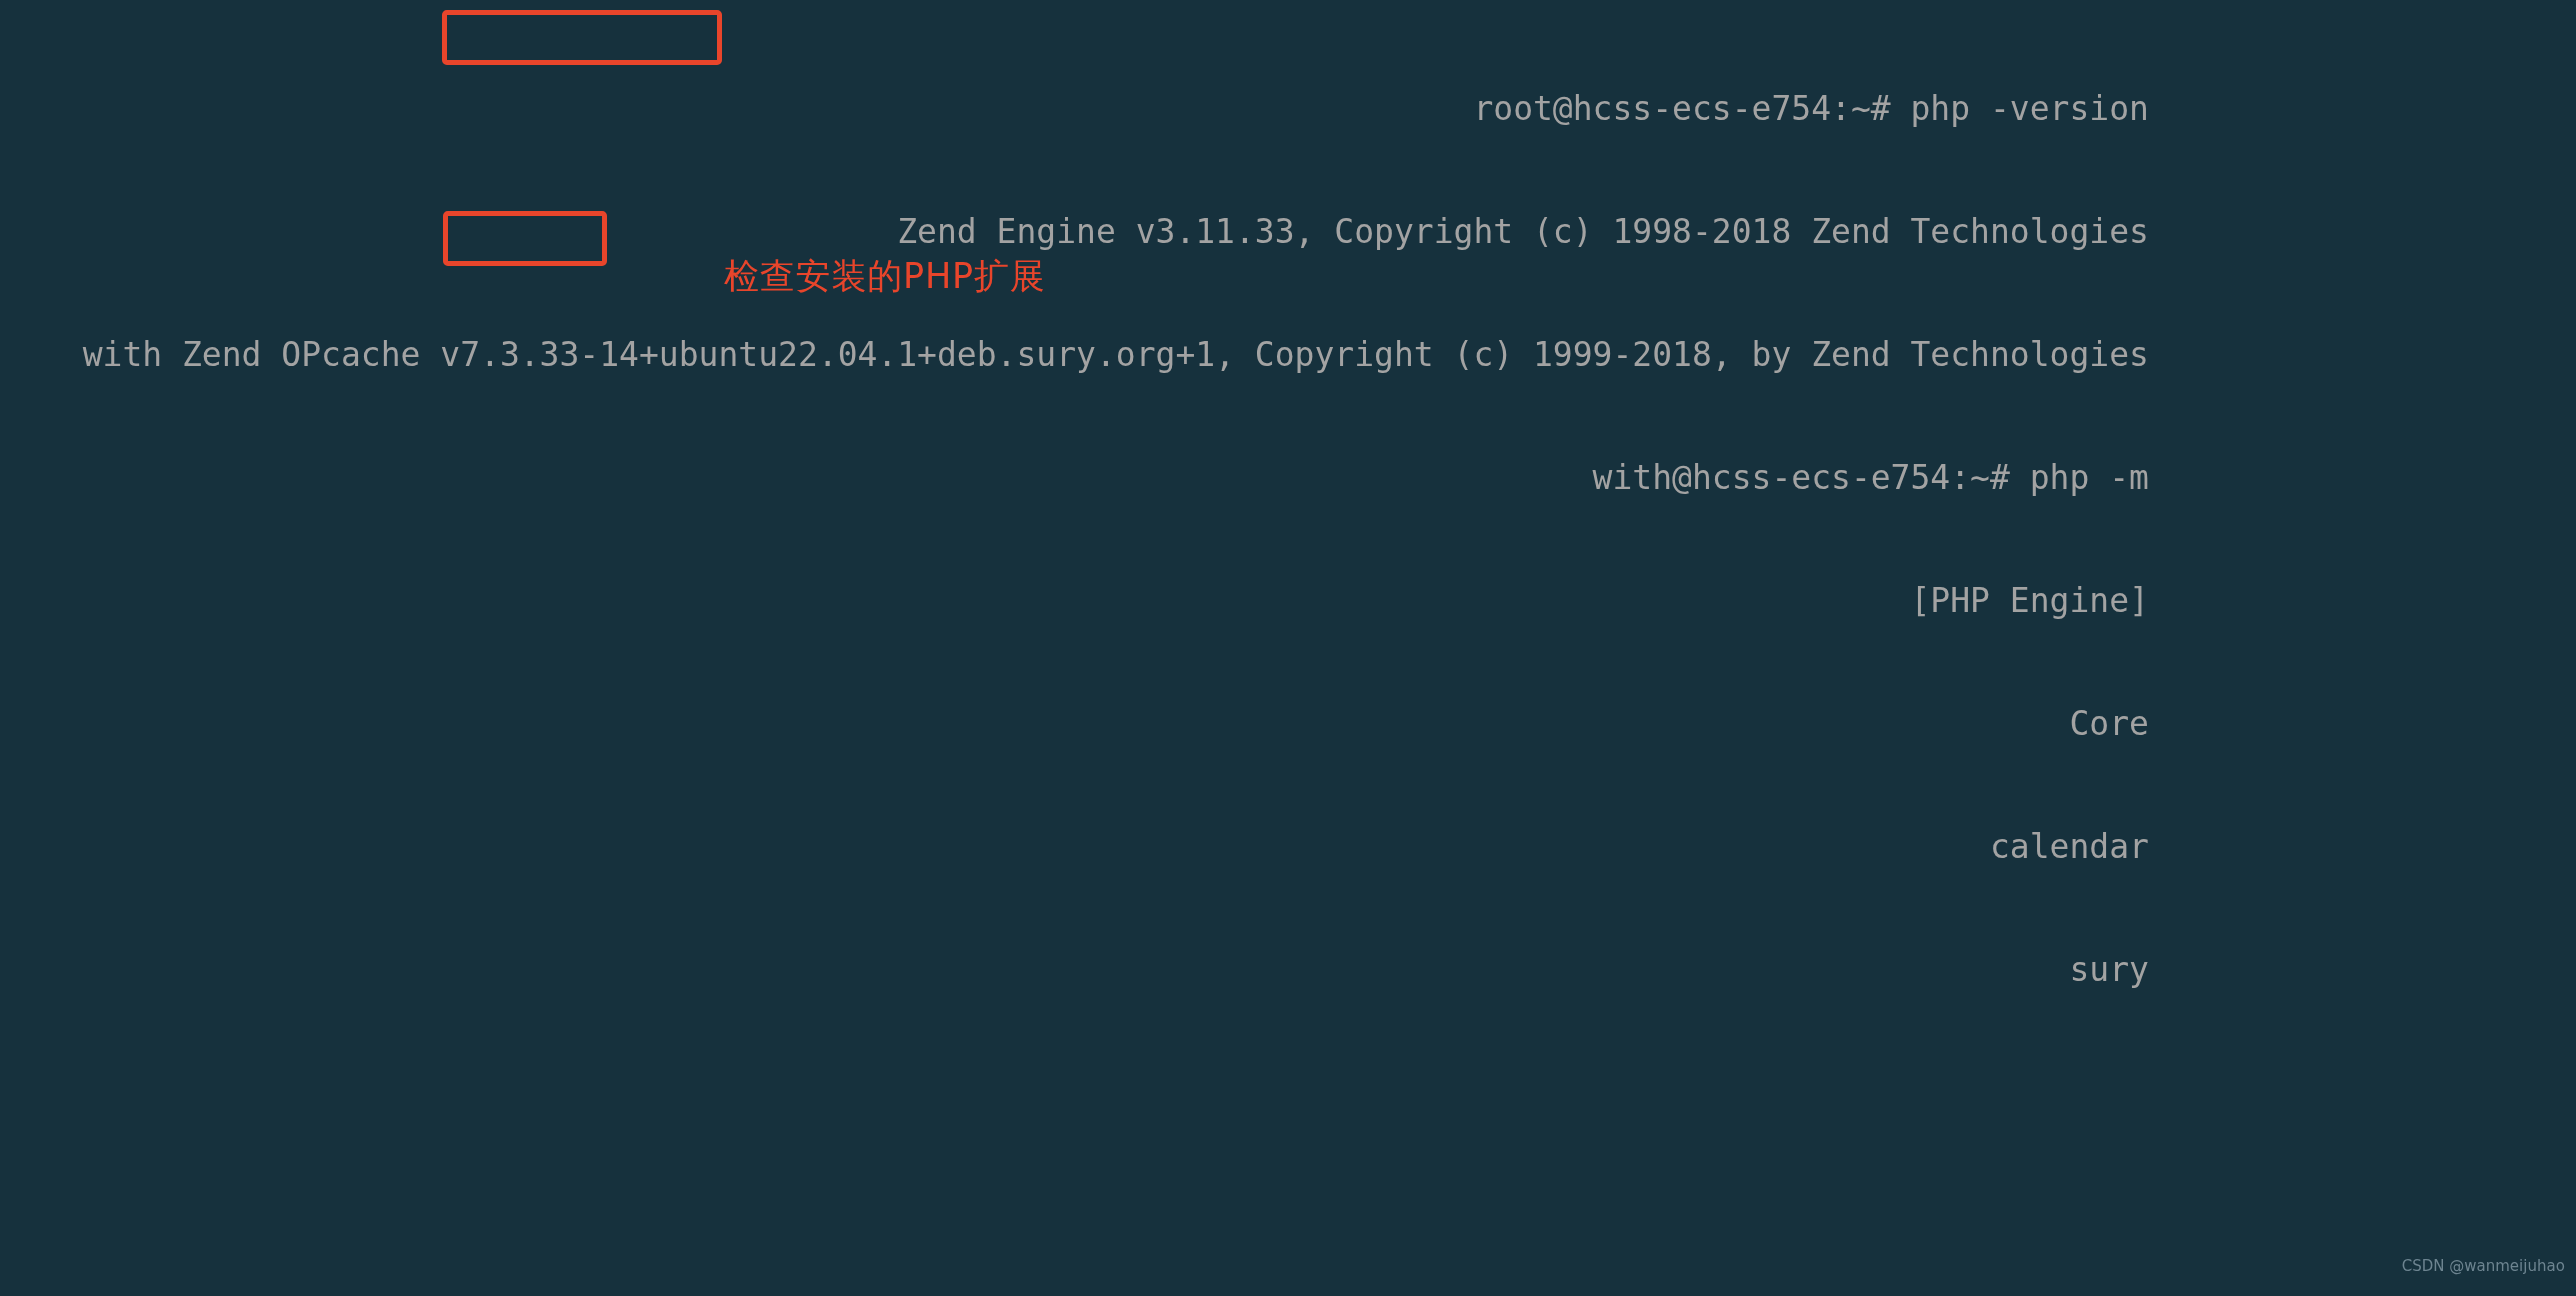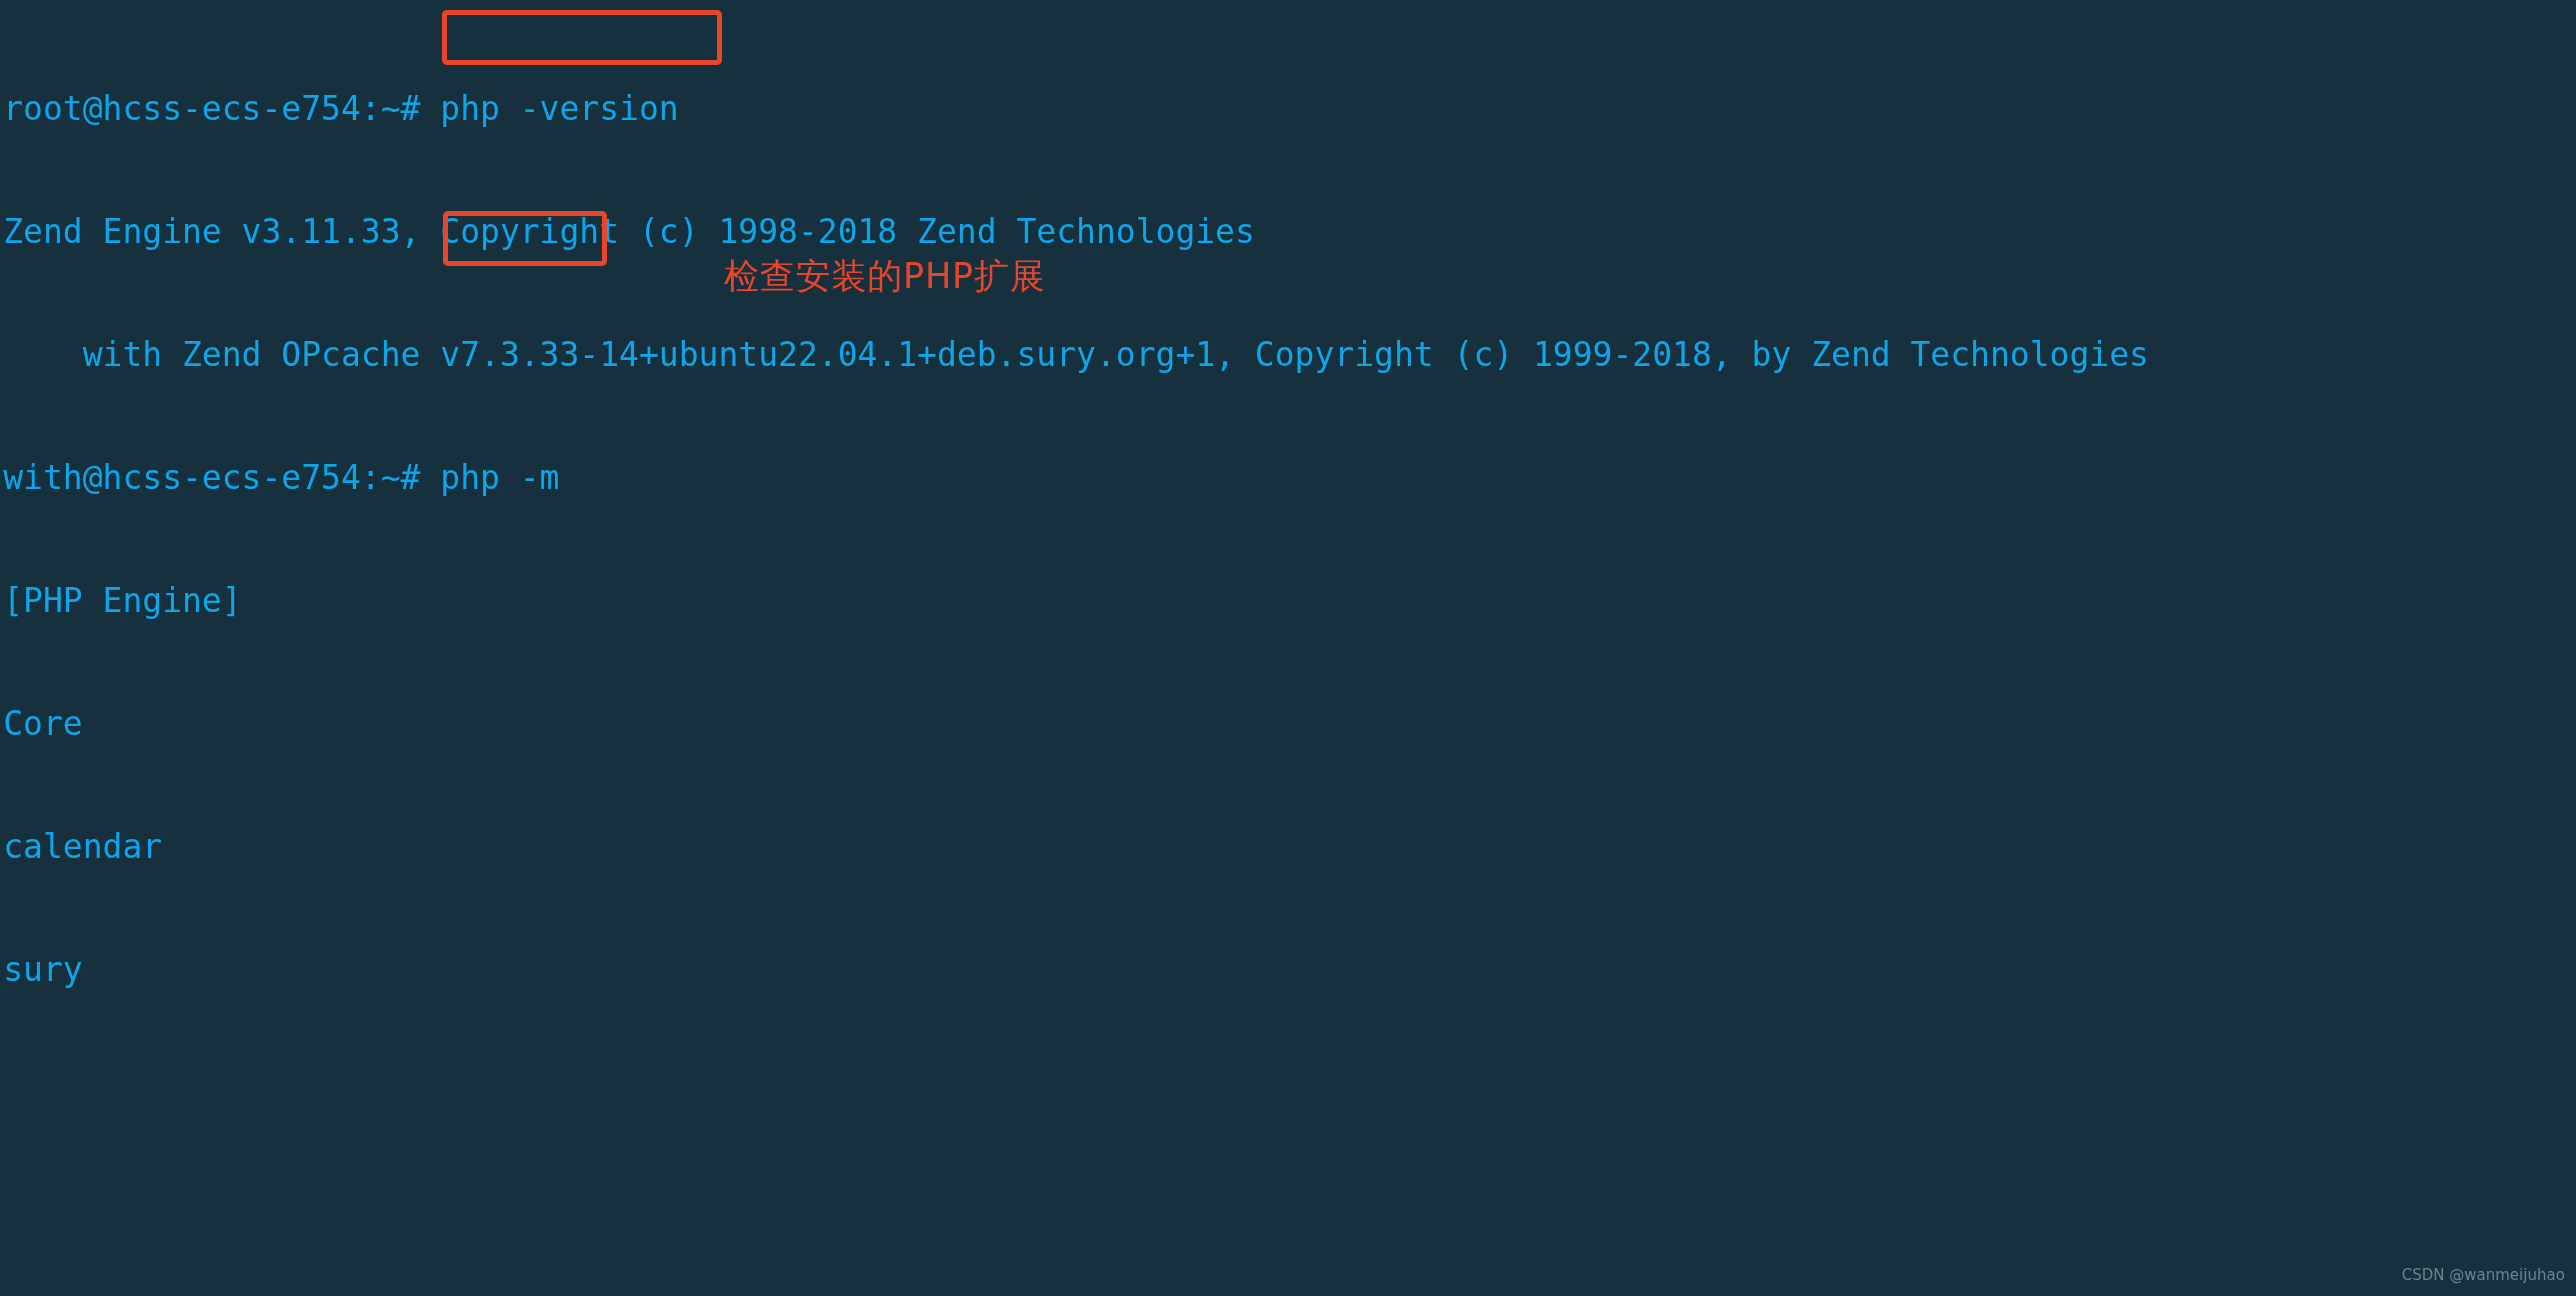--- a/index.html
+++ b/index.html
@@ -25,21 +25,22 @@
     white-space: pre;
     color: #aebcc0;
     font-size: 33px;
     line-height: 41px;
     letter-spacing: 0px;
     font-family: "DejaVu Sans Mono", "Liberation Mono", monospace;
   }
   .tline {
     white-space: pre;
     height: 41px;
-    color: #0ea5e9;
+    color: #a3a3a3;
+    text-align: right;
   }
 
   
   .hl-box {
     position: absolute;
     border: 5.6px solid #e8452b;
     border-radius: 4.8px;
     box-sizing: border-box;
     pointer-events: none;
   }
@@ -67,21 +68,21 @@
     font-family: "DejaVu Sans", "Liberation Sans", sans-serif;
     white-space: pre;
     letter-spacing: 0.8px;
     margin-left: 8px;
   }
 
   
   #watermark {
     position: absolute;
     right: 11.2px;
-    bottom: 13px;
+    bottom: 22px;
     color: #6d8490;
     font-size: 15px;
     font-family: "DejaVu Sans", "Liberation Sans", sans-serif;
     white-space: pre;
   }
 </style>
 </head>
 <body>
 
 <div id="screen">

